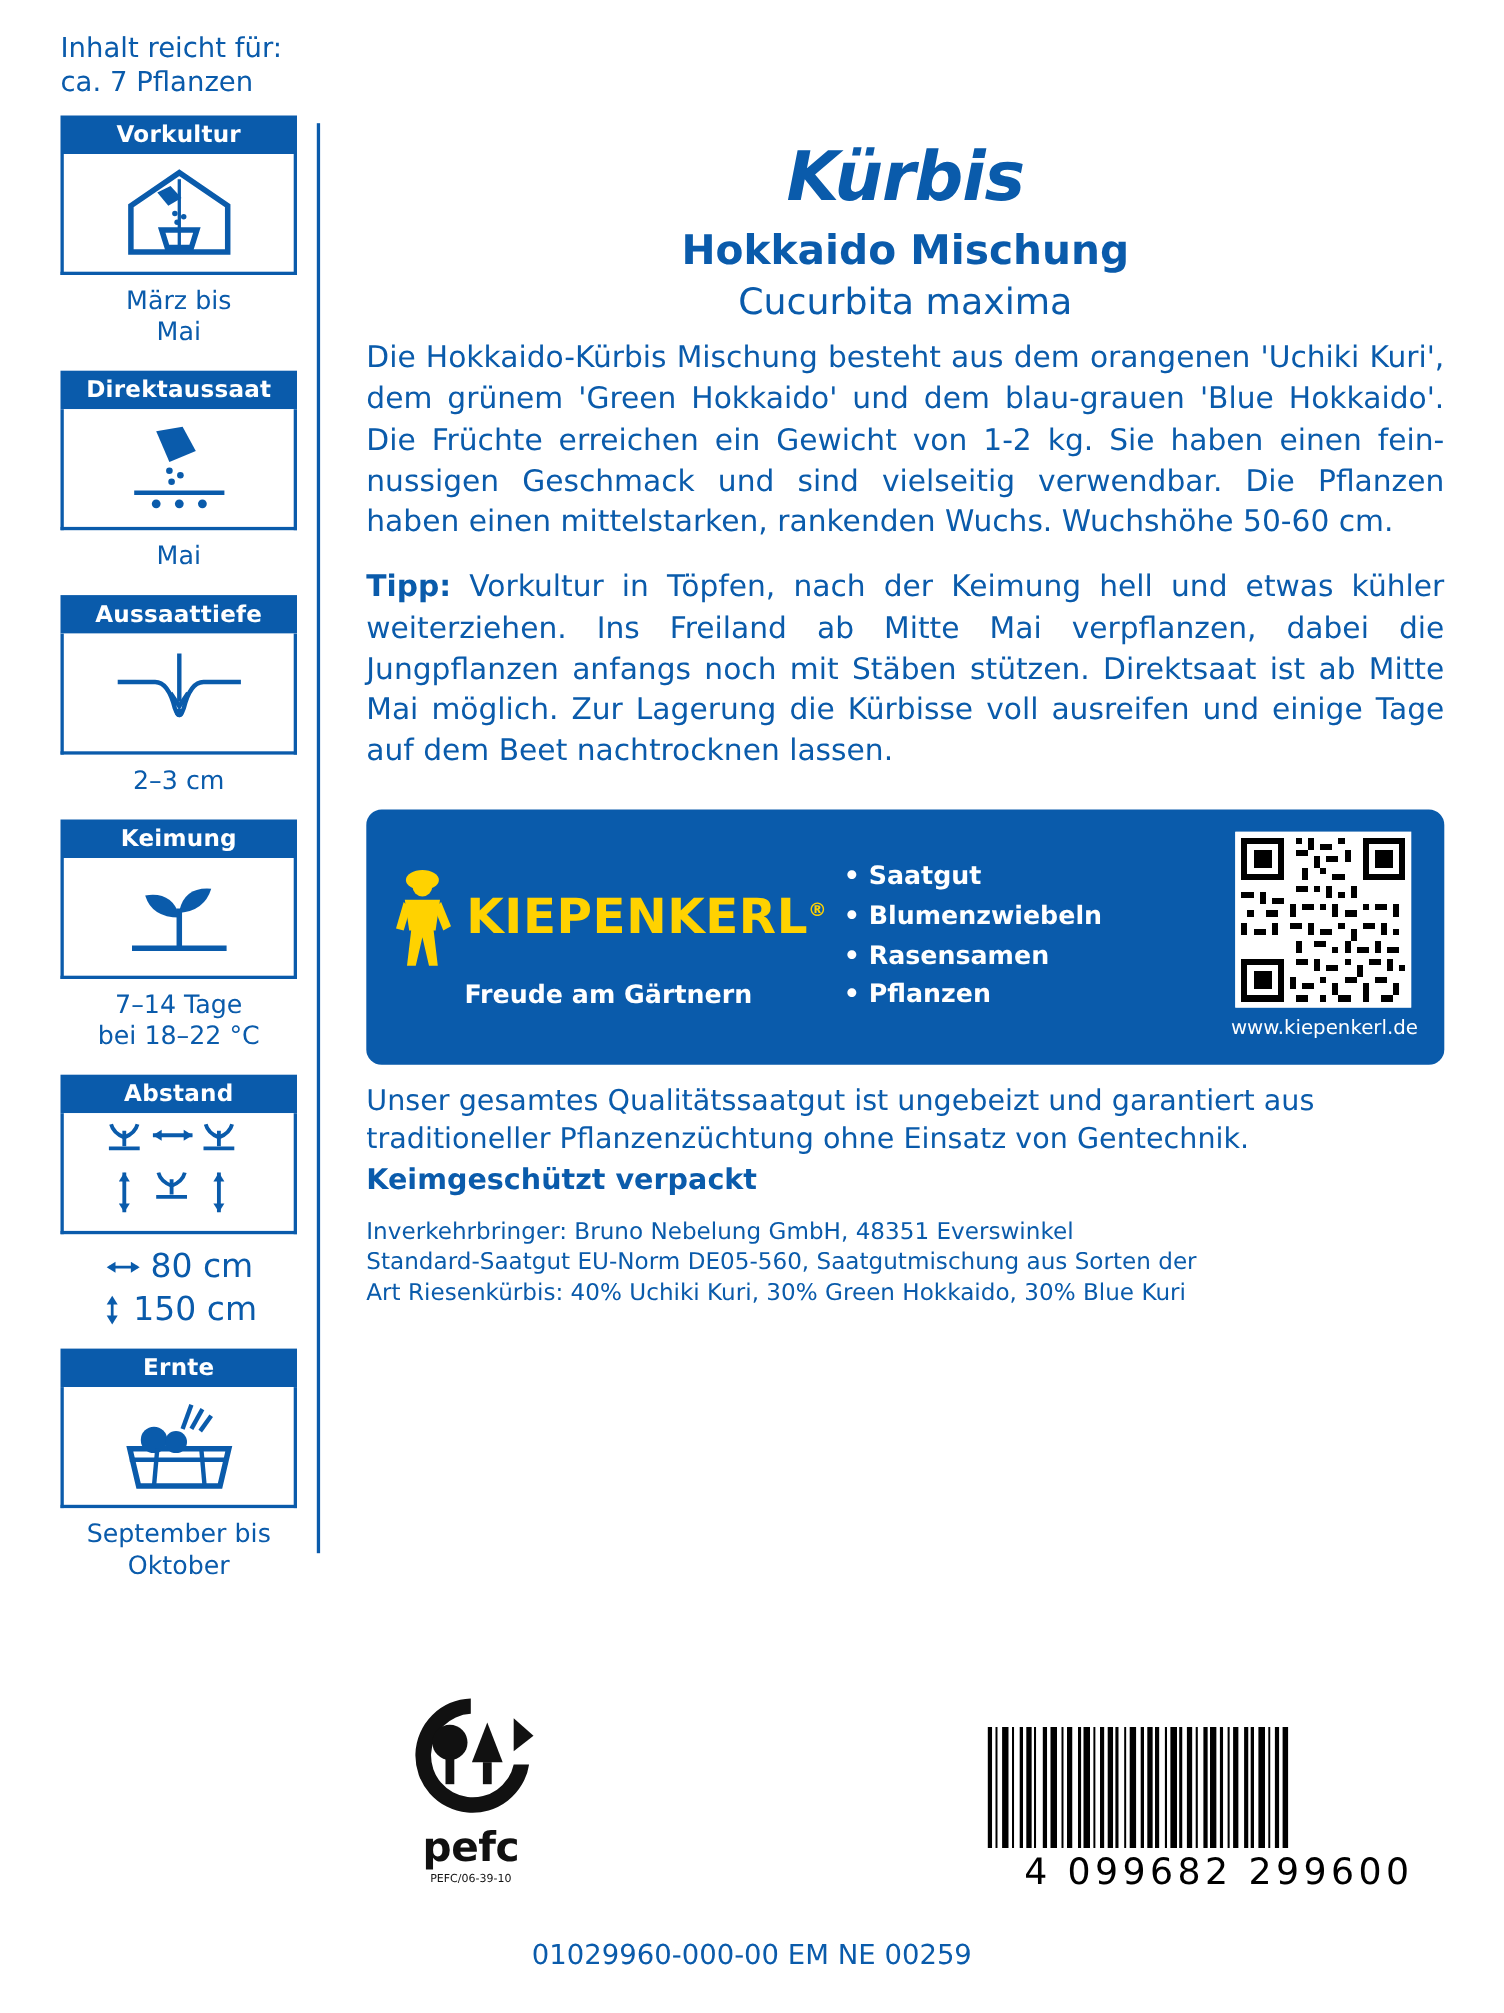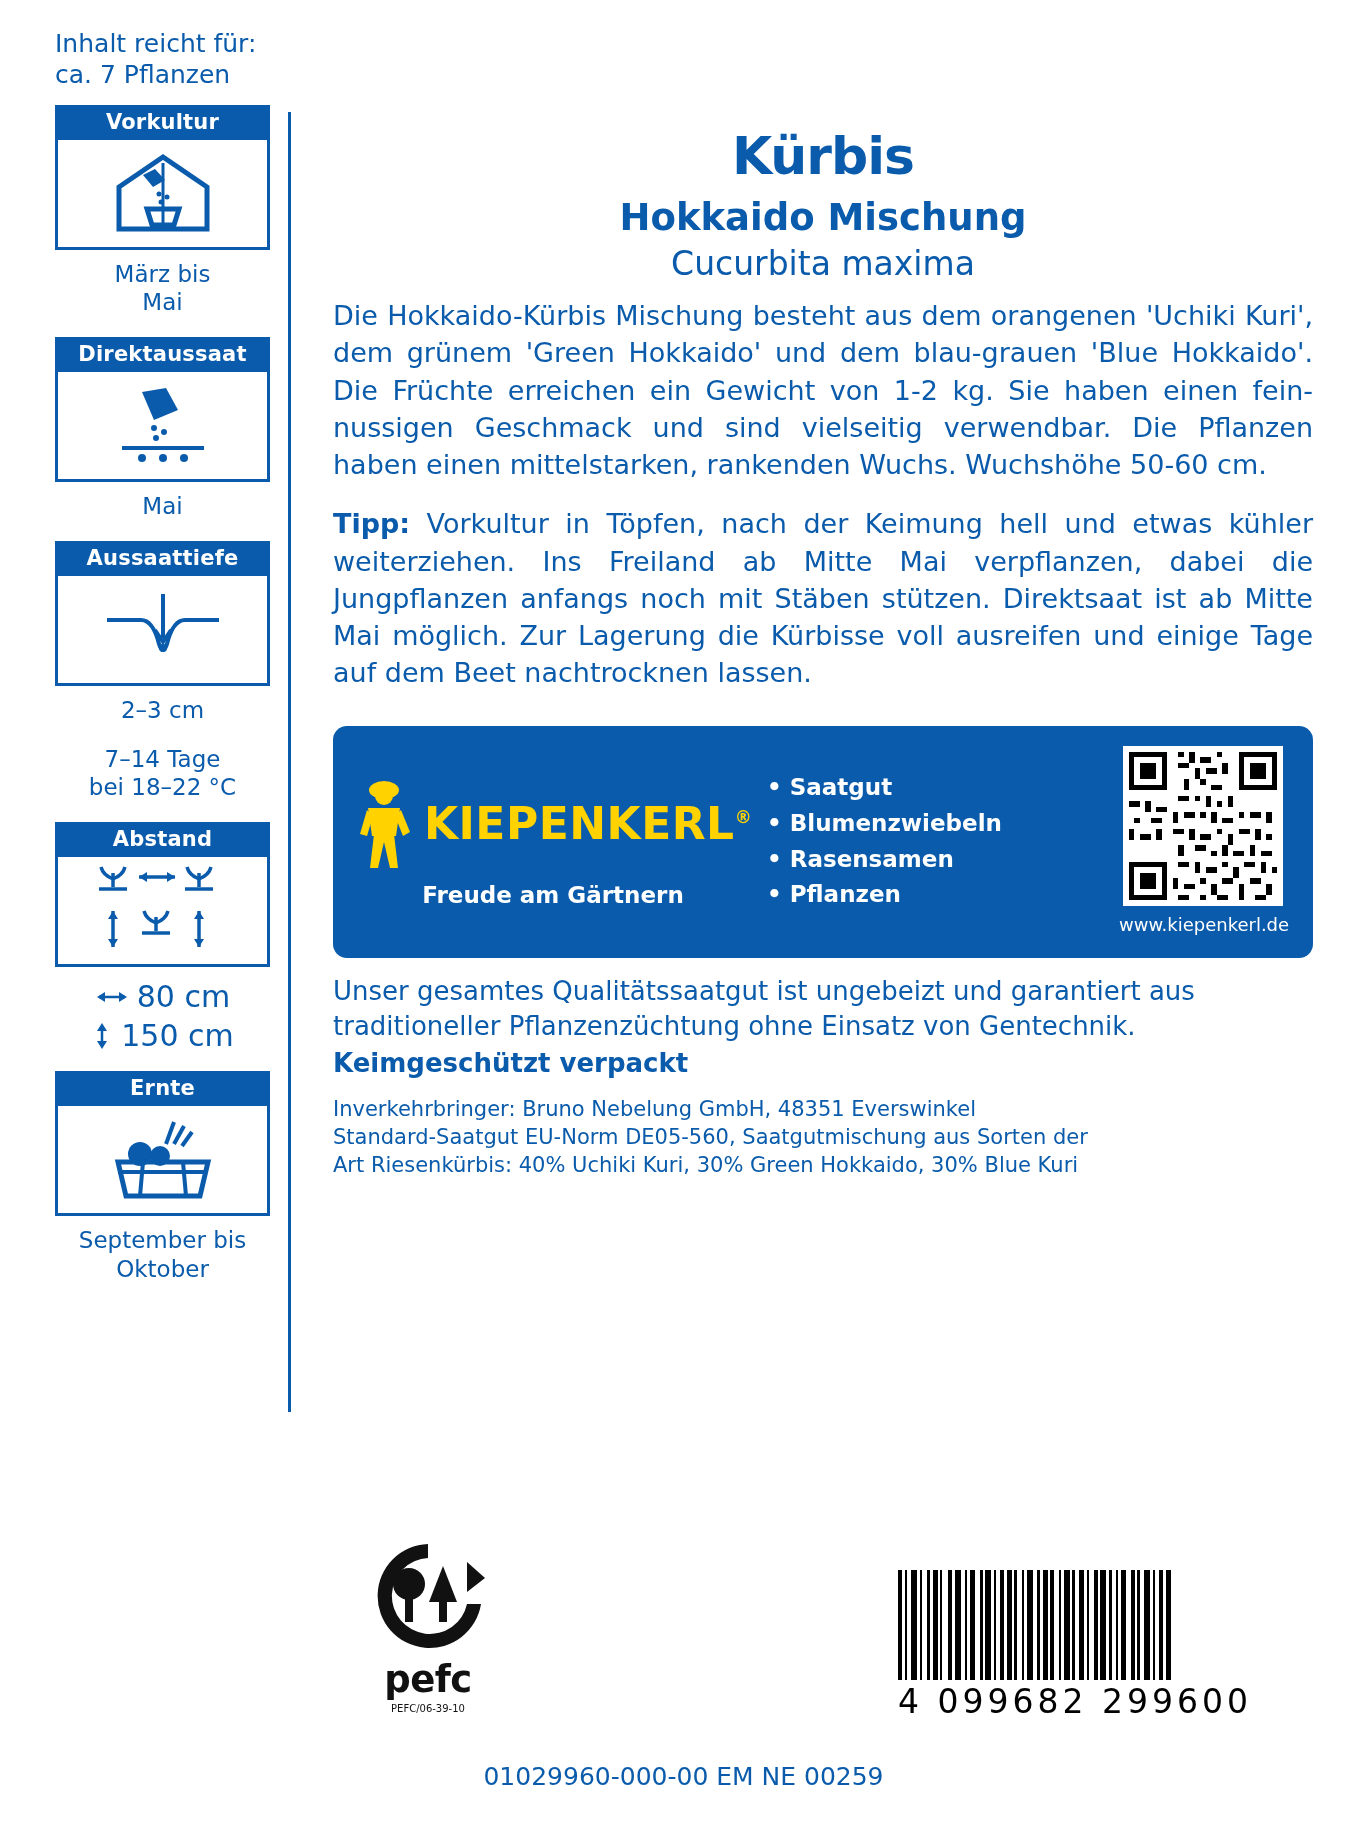--- a/index.html
+++ b/index.html
@@ -88,25 +88,26 @@
 
   
   .right-col {
     position: absolute;
     left: 333px;
     top: 130px;
     width: 980px;
   }
   .title {
     text-align: center;
-    font-size: 52px;
+    font-size: 62px;
     font-weight: 700;
     line-height: 1.0;
     color: #0a5bab;
     letter-spacing: -1px;
+    font-style: italic;
   }
   .subtitle {
     text-align: center;
     font-size: 37px;
     font-weight: 700;
     margin-top: 14px;
     color: #0a5bab;
   }
   .latin {
     text-align: center;
@@ -258,20 +259,21 @@
   }
   .barcode span {
     display: block;
     background: #000;
     height: 100%;
   }
   .barcode-num {
     font-size: 33px;
     color: #000;
     letter-spacing: 4px;
+    text-align: center;
     margin-top: 2px;
     font-family: "DejaVu Sans", sans-serif;
   }
 
   .footer-code {
     position: absolute;
     left: 0;
     right: 0;
     top: 1762px;
     text-align: center;
@@ -333,20 +335,31 @@
         <svg width="140" height="86" viewBox="0 0 140 86">
           <path d="M14 34 L48 34 Q60 34 66 58 Q70 70 74 58 Q80 34 92 34 L126 34" fill="none" stroke="#0a5bab" stroke-width="4"></path>
           <path d="M70 8 L70 52" stroke="#0a5bab" stroke-width="4"></path>
           <path d="M62 44 L70 56 L78 44" fill="none" stroke="#0a5bab" stroke-width="4"></path>
           <circle cx="70" cy="62" r="4" fill="#0a5bab"></circle>
         </svg>
       </div>
     </div>
     <div class="icon-caption">2–3 cm</div>
 
+    <div class="icon-block">
+      <div class="icon-header">Keimung</div>
+      <div class="icon-box">
+        <svg width="130" height="86" viewBox="0 0 130 86">
+          <path d="M65 70 L65 36" stroke="#0a5bab" stroke-width="5"></path>
+          <path d="M65 44 Q40 44 34 24 Q58 20 65 42 Z" fill="#0a5bab"></path>
+          <path d="M65 40 Q88 38 94 18 Q70 16 65 38 Z" fill="#0a5bab"></path>
+          <path d="M22 72 L108 72" stroke="#0a5bab" stroke-width="5"></path>
+        </svg>
+      </div>
+    </div>
     <div class="icon-caption">
       <div>7–14 Tage</div>
       <div>bei 18–22 °C</div>
     </div>
 
     <div class="icon-block">
       <div class="icon-header">Abstand</div>
       <div class="icon-box">
         <svg width="160" height="104" viewBox="0 0 160 104">
 

